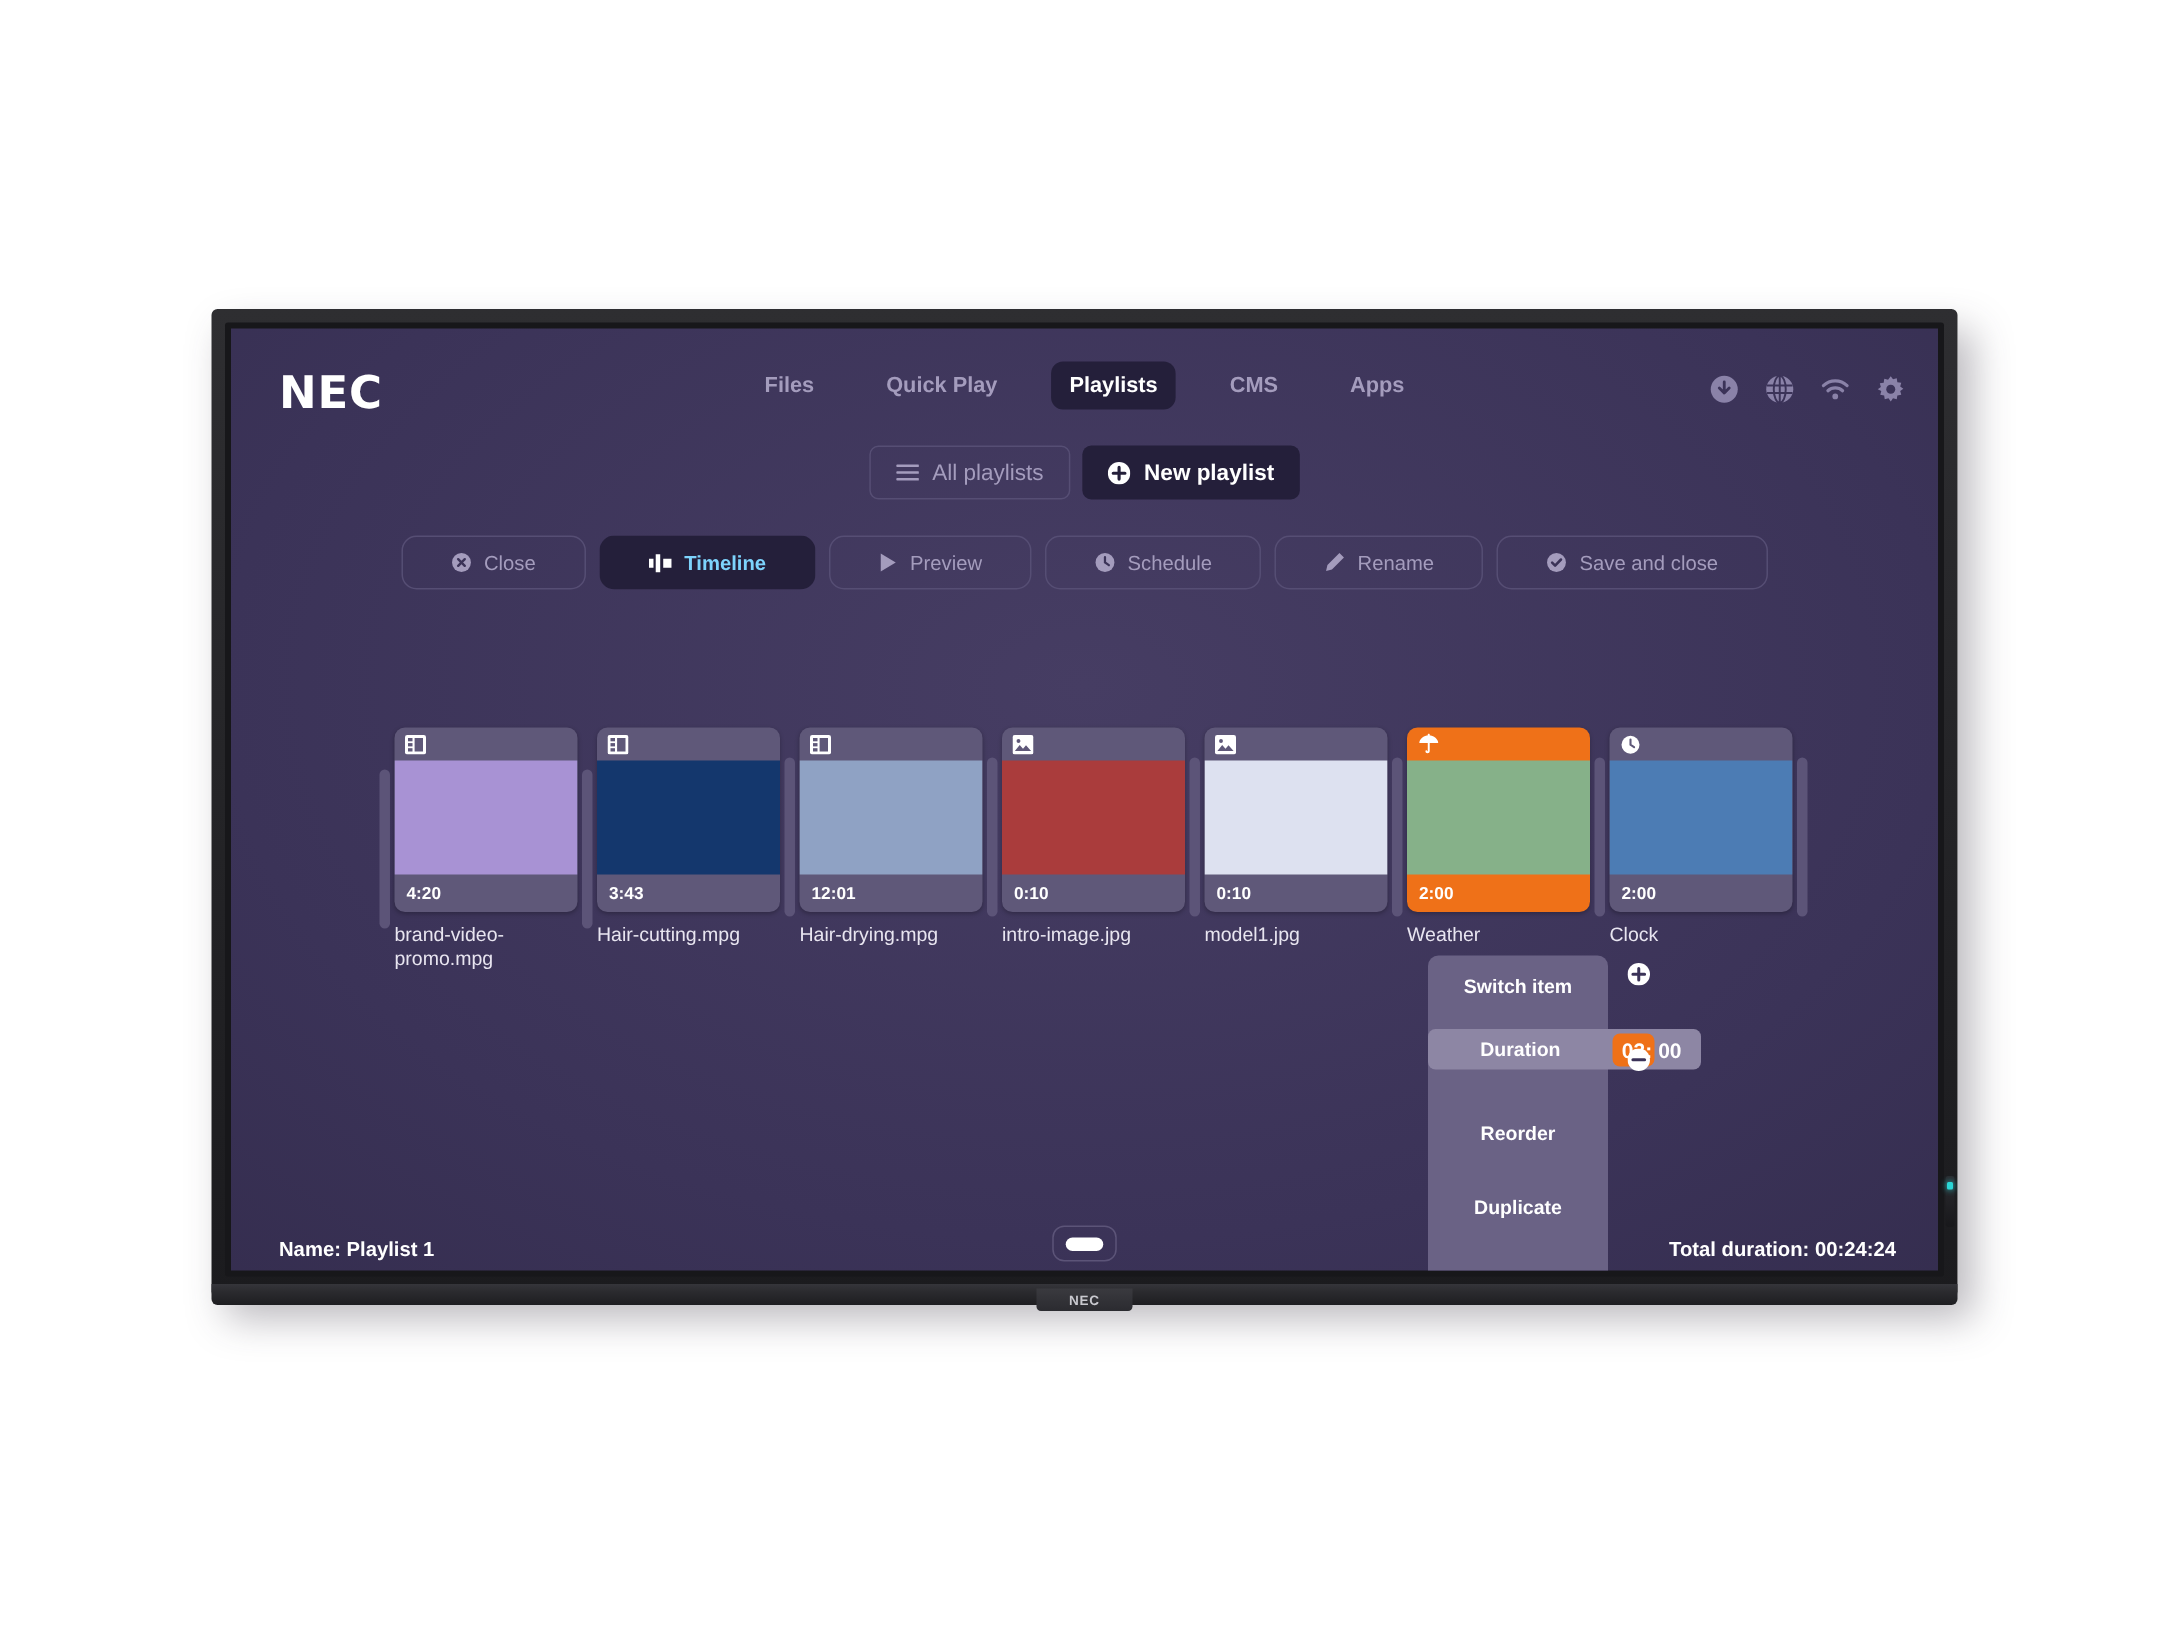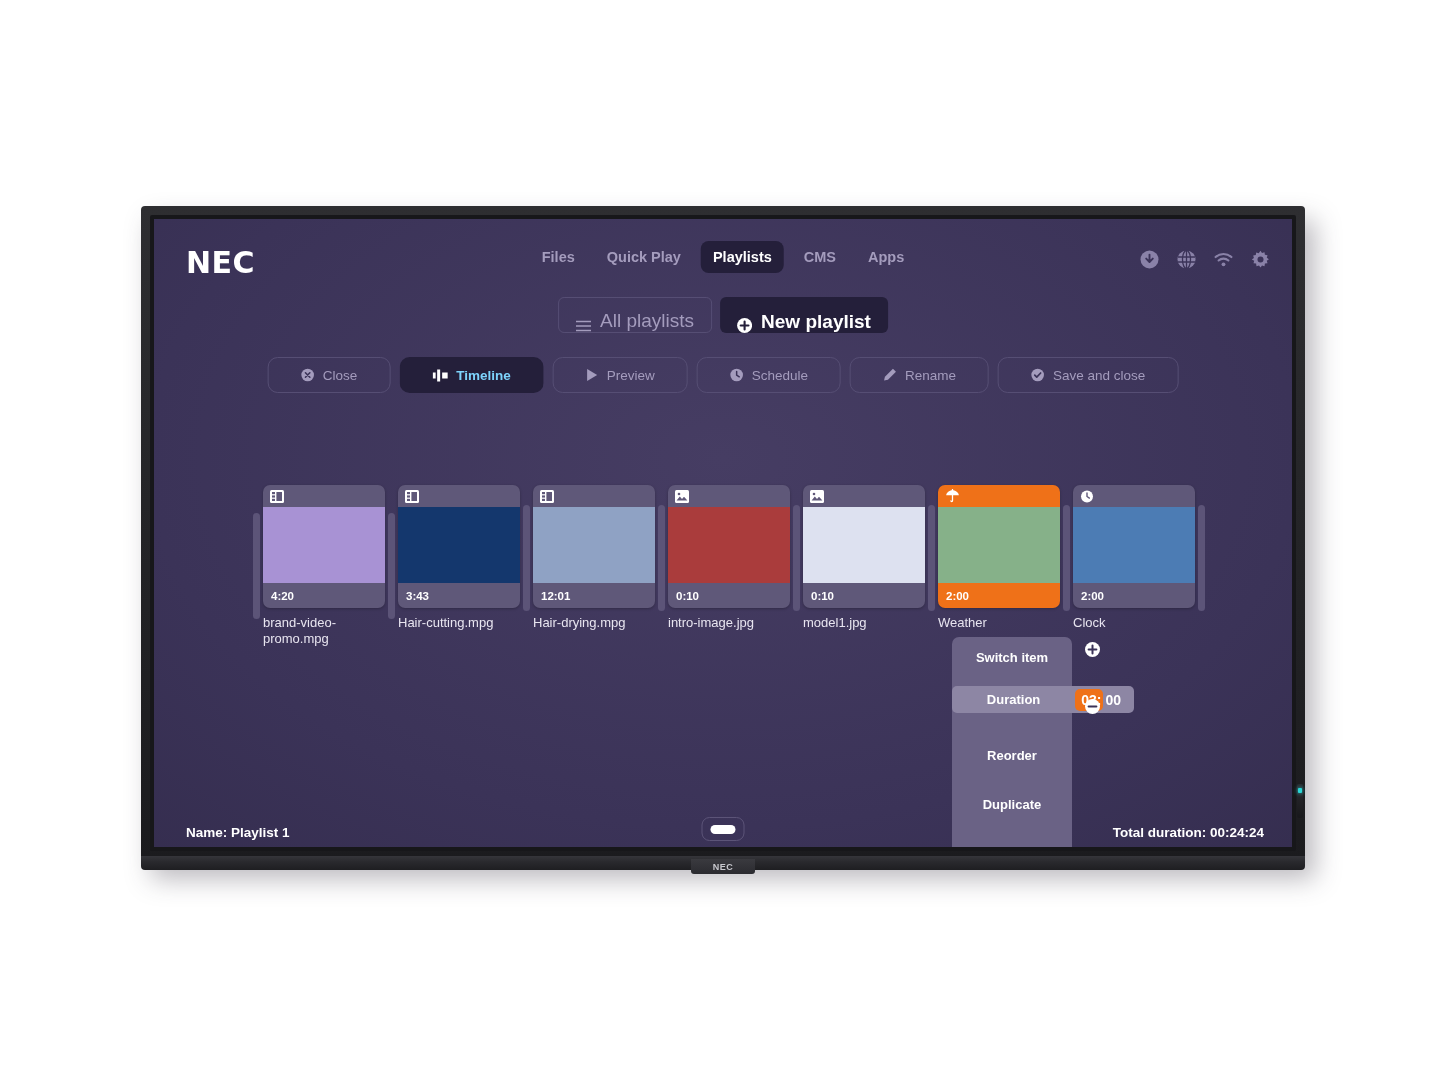--- a/index.html
+++ b/index.html
@@ -71,21 +71,21 @@
   #topbar {
     position: absolute; left: 0; top: 0; width: 100%; height: 68px;
   }
   #nec-logo {
     position: absolute; left: 32px; top: 26px;
     color: #ffffff; font-size: 30px; font-weight: 800;
     letter-spacing: 0.5px; font-family: "DejaVu Sans", sans-serif;
   }
   #nav-center {
     position: absolute; left: 50%; transform: translateX(-50%); top: 22px;
-    display: flex; gap: 8px;
+    display: flex; gap: 24px;
   }
   .nav-item {
     color: #a49cbd; font-size: 14.5px; font-weight: 600;
     padding: 8px 12px; border-radius: 8px; cursor: pointer;
     white-space: nowrap;
   }
   .nav-item.active {
     background: #241f3a; color: #ffffff; font-weight: 700;
   }
   #nav-icons {
@@ -94,23 +94,23 @@
   }
   .nav-icon { width: 19px; height: 19px; cursor: pointer; display:block; }
   .nav-icon svg { display: block; }
 
   
   #playlist-row {
     position: absolute; left: 50%; transform: translateX(-50%); top: 78px;
     display: flex; gap: 8px;
   }
   .pill {
-    display: flex; align-items: flex-end; gap: 9px;
+    display: flex; align-items: center; gap: 9px;
     height: 36px; padding: 0 17px;
-    border-radius: 6px; font-size: 19px; cursor: pointer;
+    border-radius: 6px; font-size: 15px; cursor: pointer;
     white-space: nowrap;
   }
   .pill.outline {
     border: 1px solid #564e74; color: #a49cbd; background: transparent;
   }
   .pill.solid {
     background: #241f3a; color: #ffffff; font-weight: 700;
   }
 
   

